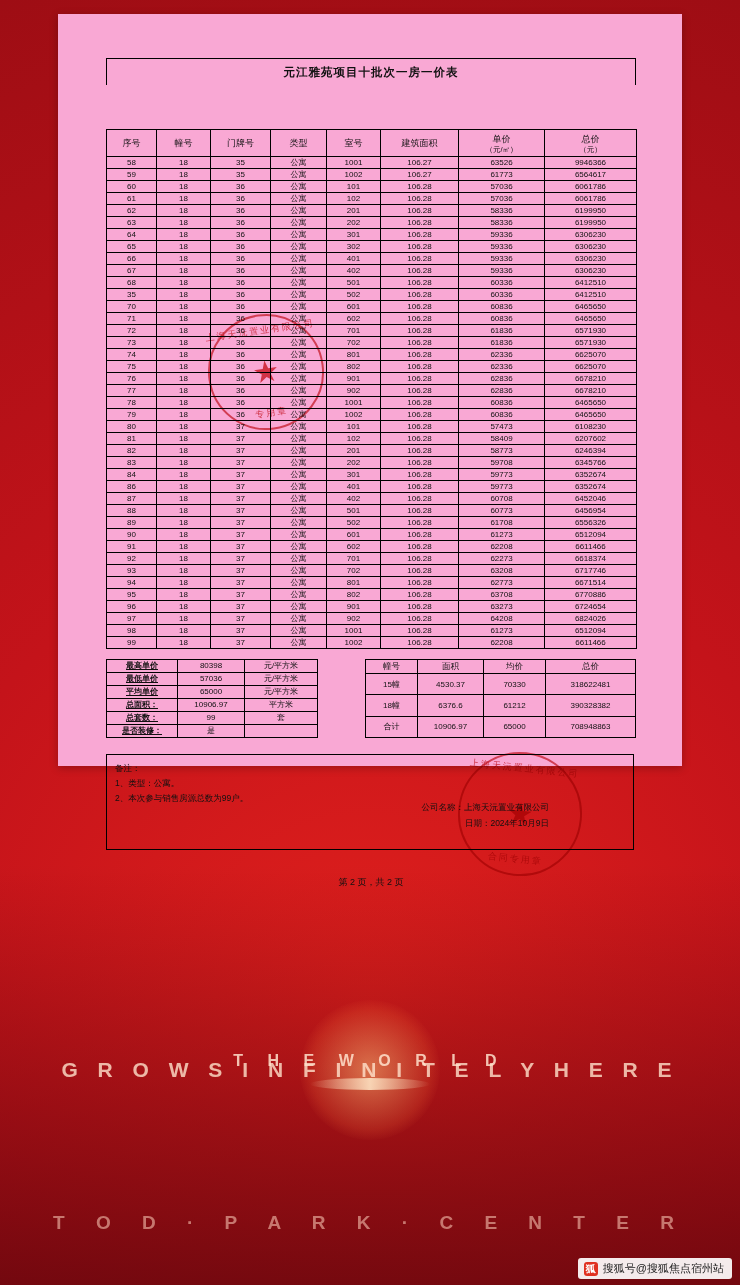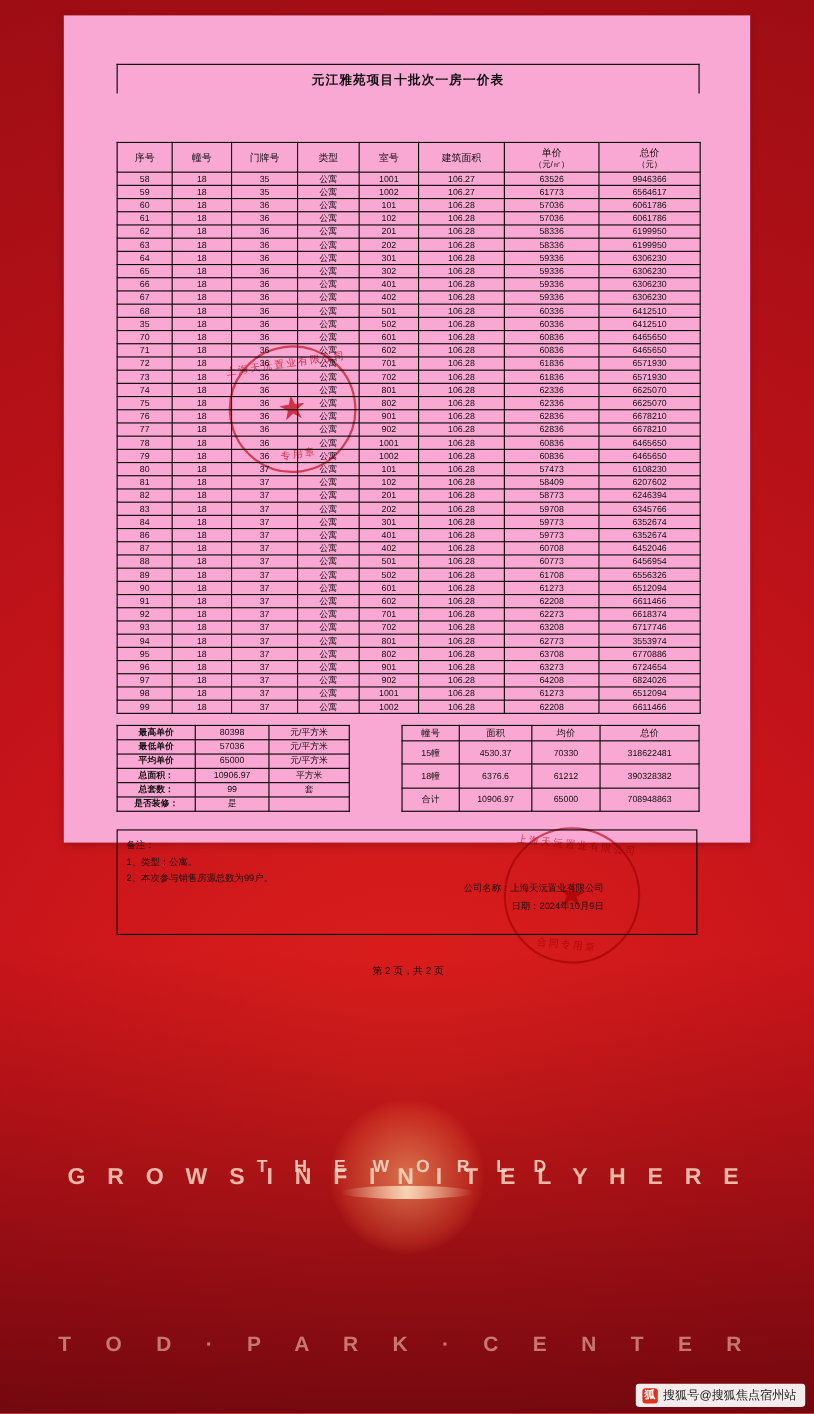--- a/index.html
+++ b/index.html
@@ -60,21 +60,21 @@
   table.main thead th .sub{display:block;font-size:7.5px;line-height:9px;}
   .w-seq{width:50px}.w-bld{width:54px}.w-door{width:60px}.w-type{width:56px}
   .w-room{width:54px}.w-area{width:78px}.w-unit{width:86px}.w-total{width:92px}
 
   
   .summary-row{
     display:flex;justify-content:space-between;width:530px;margin-top:10px;
   }
   table.sumleft{border-collapse:collapse;font-size:8px;table-layout:fixed;width:196px;}
   table.sumleft td{border:1px solid #000;height:12px;line-height:12px;text-align:center;padding:0 2px;white-space:nowrap;}
-  table.sumleft td.lbl{width:66px;font-weight:bold;}
+  table.sumleft td.lbl{width:66px;font-weight:bold;text-decoration:underline;}
   table.sumleft td.val{width:62px;}
   table.sumleft td.unit{width:68px;}
 
   table.sumright{border-collapse:collapse;font-size:8px;table-layout:fixed;width:270px;}
   table.sumright th,table.sumright td{border:1px solid #000;height:13px;line-height:13px;text-align:center;padding:0;font-weight:normal;white-space:nowrap;}
   table.sumright th{font-size:8.5px;}
   .sr-1{width:52px}.sr-2{width:66px}.sr-3{width:62px}.sr-4{width:90px}
 
   
   .notes{
@@ -529,21 +529,21 @@
             <td>6717746</td>
           </tr>
           <tr>
             <td>94</td>
             <td>18</td>
             <td>37</td>
             <td>公寓</td>
             <td>801</td>
             <td>106.28</td>
             <td>62773</td>
-            <td>3553974</td>
+            <td>6671514</td>
           </tr>
           <tr>
             <td>95</td>
             <td>18</td>
             <td>37</td>
             <td>公寓</td>
             <td>802</td>
             <td>106.28</td>
             <td>63708</td>
             <td>6770886</td>

